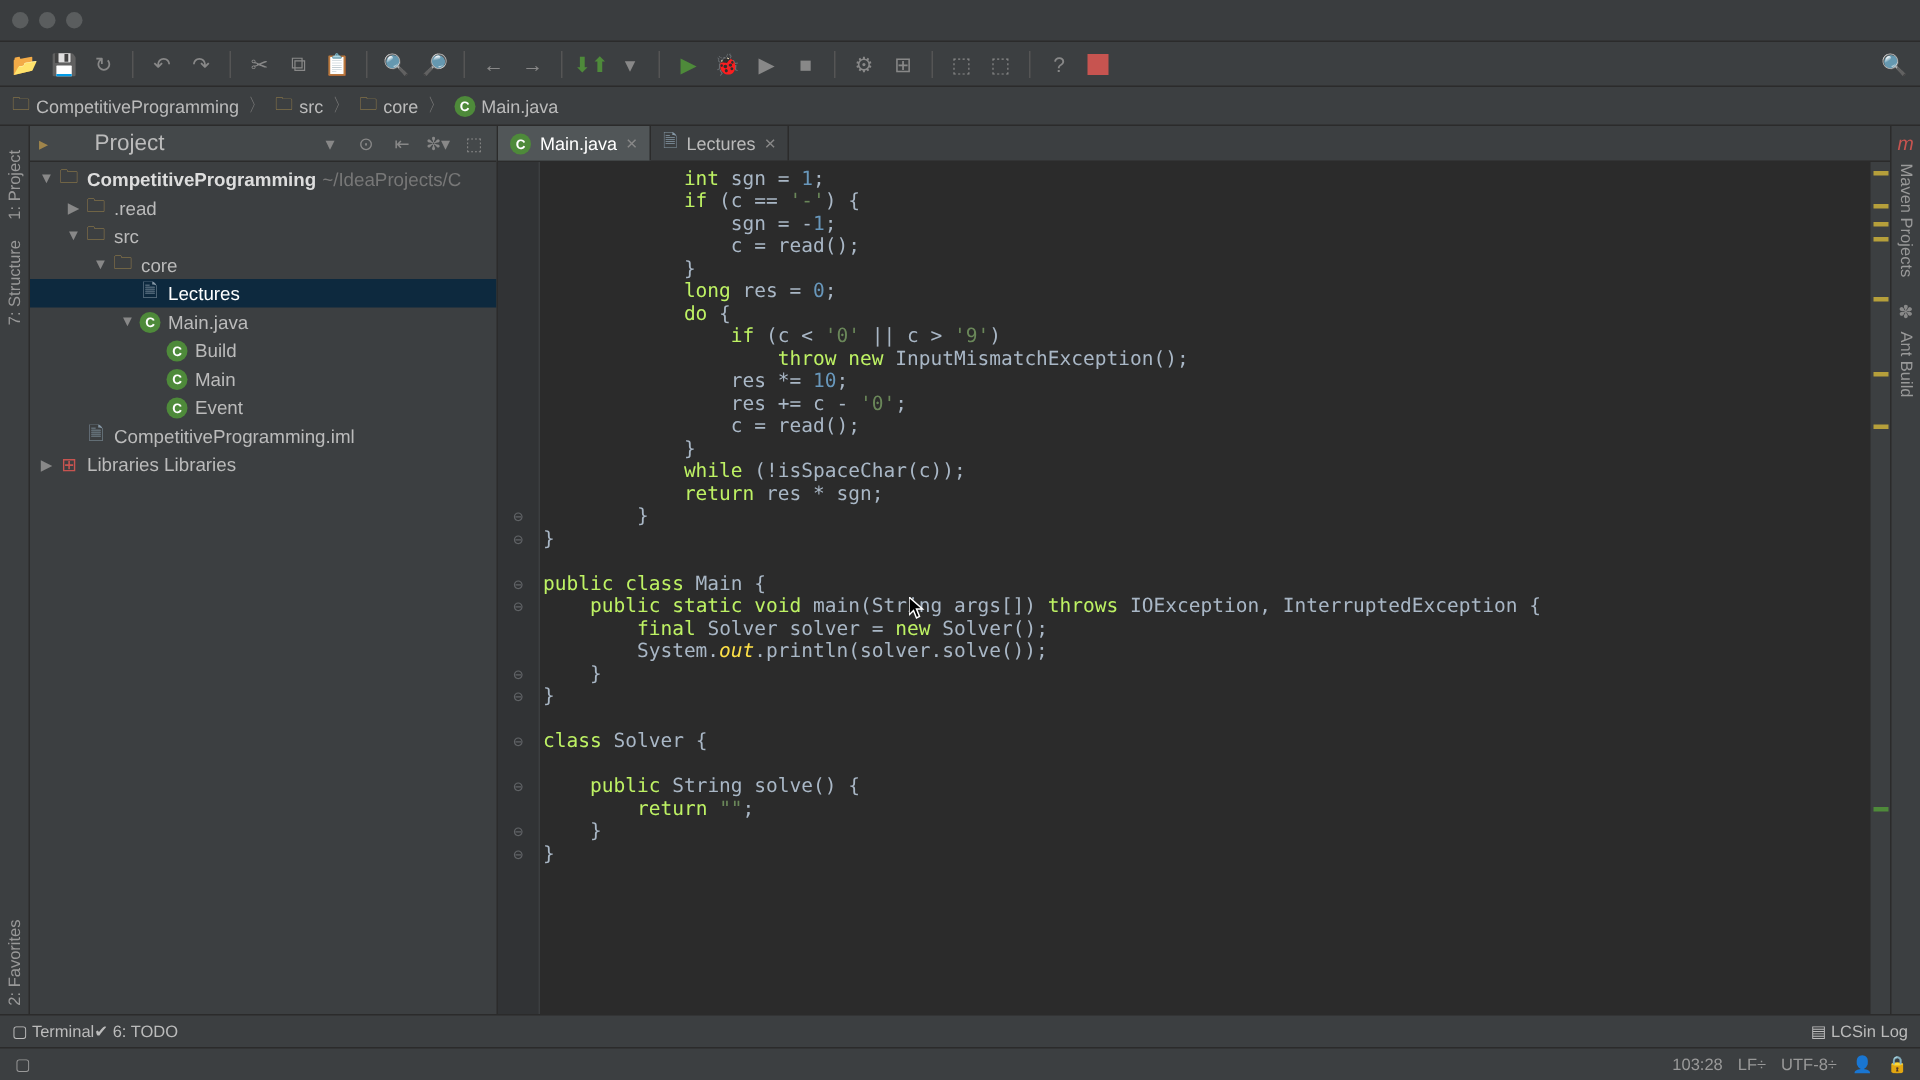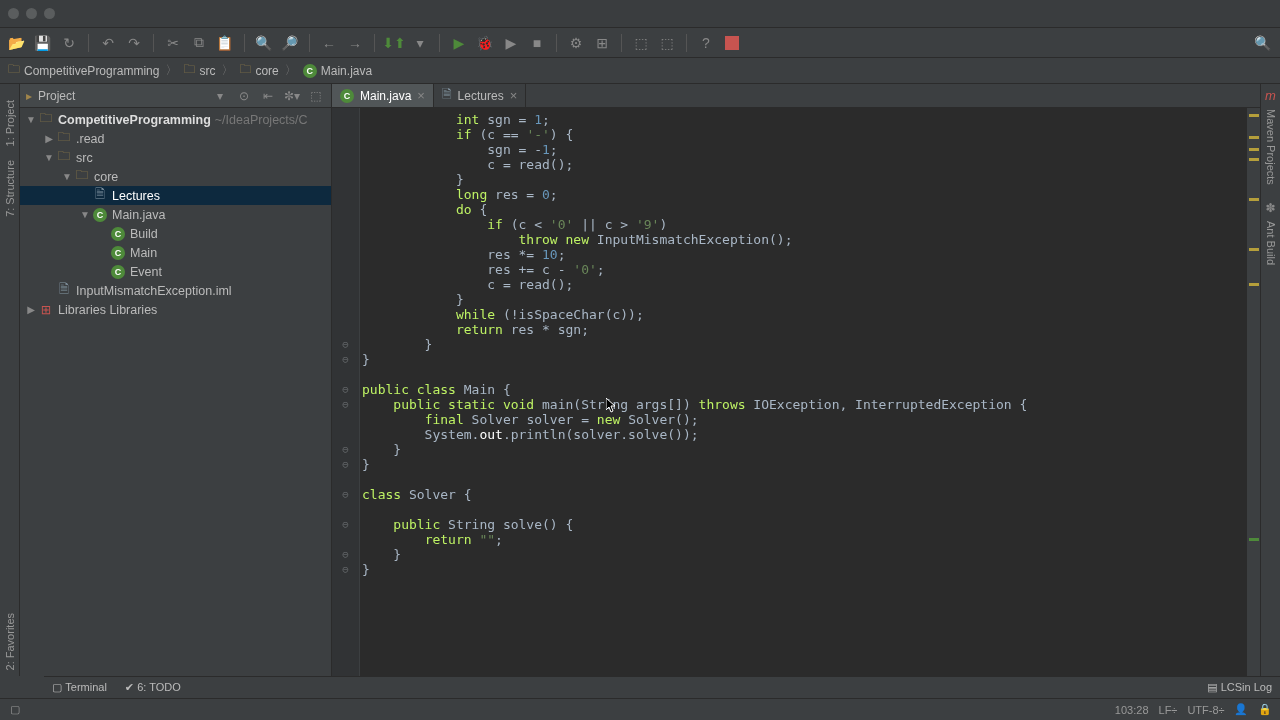--- a/index.html
+++ b/index.html
@@ -89,21 +89,21 @@
   display: flex;
   flex-direction: column;
 }
 .project-header {
   height: 24px;
   background: #44484a;
   border-bottom: 1px solid #2b2b2b;
   display: flex; align-items: center; padding: 0 6px;
   gap: 6px;
 }
-.project-header .title { flex: 1; color: #bbb; font-size: 12px; }
+.project-header .title { flex: 1; color: #bbb; font-size: 15px; margin-left: 25px; }
 .project-header .hbtn { width: 18px; color: #888; cursor: pointer; text-align: center; }
 .tree {
   flex: 1; overflow: auto;
   font-size: 12.5px;
   padding-top: 2px;
 }
 .tree-row {
   display: flex; align-items: center;
   height: 19px;
   padding-left: 4px;
@@ -153,21 +153,21 @@
   flex: 1;
   padding: 4px 0 4px 2px;
   overflow: hidden;
   color: #a9b7c6;
   white-space: pre;
 }
 .code .line { height: 15px; }
 .kw { color: #bef264; }
 .str { color: #6a8759; }
 .num { color: #6897bb; }
-.field { color: #ffffff; }
+.field { color: #fde047; font-style: italic; }
 .right-gutter {
   width: 14px;
   background: #3c3f41;
   border-left: 1px solid #2b2b2b;
   position: relative;
 }
 .right-gutter .mark { position: absolute; left: 2px; width: 10px; height: 3px; }
 .m-y { background: #b59f3b; }
 .m-g { background: #4e8a3a; }
 .right-side {
@@ -187,22 +187,20 @@
 }
 .right-side .m-ico { color: #c75450; font-style: italic; font-size: 13px; margin-top: 4px; }
 .bottom-toolbar {
   height: 22px;
   background: #3c3f41;
   border-top: 1px solid #2b2b2b;
   display: flex;
   align-items: center;
   padding: 0 8px;
   font-size: 11px;
-  gap: 18px;
-  margin-left: 44px;
 }
 .bottom-toolbar .spacer { flex: 1; }
 .statusbar {
   height: 22px;
   background: #3c3f41;
   border-top: 1px solid #2b2b2b;
   display: flex; align-items: center; justify-content: flex-end;
   padding: 0 8px; gap: 10px;
   font-size: 11px; color: #999;
 }
@@ -367,21 +365,21 @@
           <span class="ico">
             <span class="class-ico">C</span>
           </span>
           <span>Event</span>
         </div>
         <div class="tree-row" style="padding-left: 22px;">
           <span class="arrow"></span>
           <span class="ico">
             <span class="file-ico">🗎</span>
           </span>
-          <span>InputMismatchException.iml</span>
+          <span>CompetitiveProgramming.iml</span>
         </div>
         <div class="tree-row" style="padding-left: 4px;">
           <span class="arrow">▶</span>
           <span class="ico">
             <span style="color:#c75450">⊞</span>
           </span>
           <span>Libraries Libraries</span>
         </div>
       </div>
   </div>

